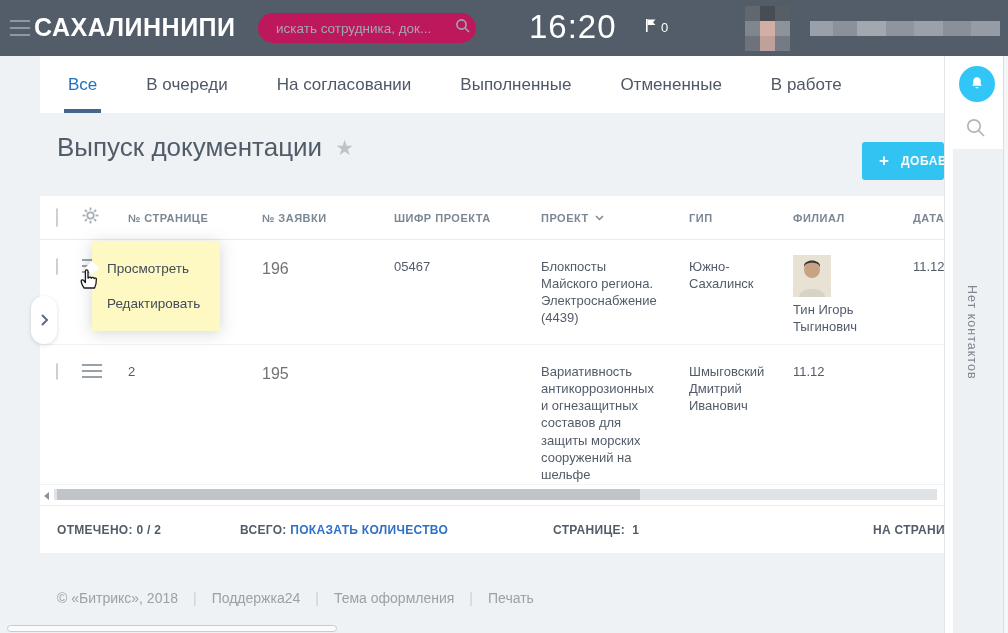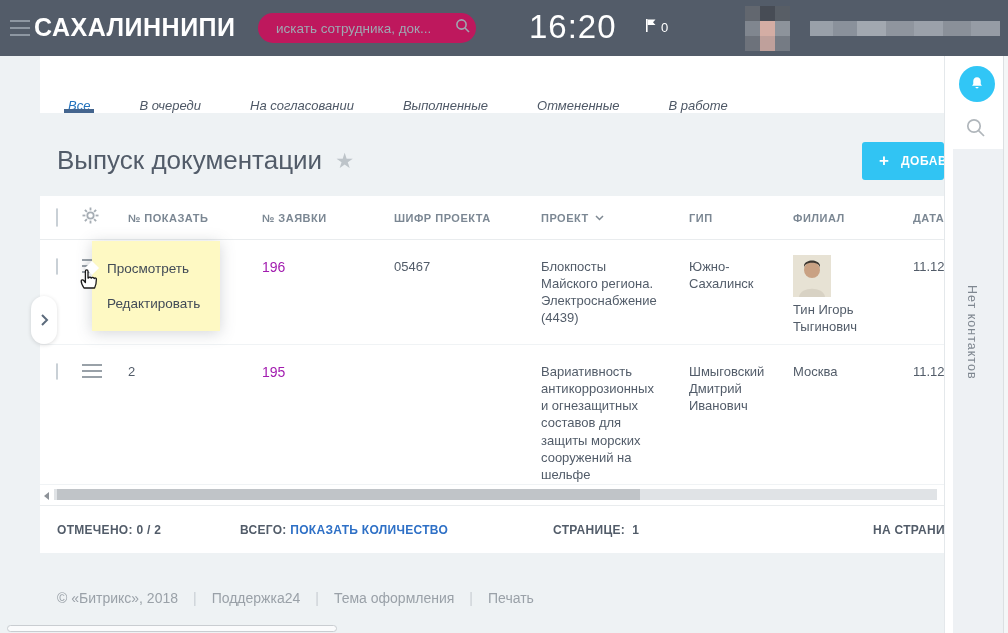--- a/index.html
+++ b/index.html
@@ -16,46 +16,46 @@
   .search-pill input::placeholder{color:#9fa8b2;}
   .clock{position:absolute;left:529px;top:8px;font-size:33px;font-weight:300;color:#ffffff;letter-spacing:1px;}
   .flagbox{position:absolute;left:646px;top:19px;display:flex;align-items:center;gap:5px;color:#ffffff;font-size:13px;}
   .avatar-blur{position:absolute;left:745px;top:6px;width:45px;height:45px;display:grid;grid-template-columns:repeat(3,1fr);grid-template-rows:repeat(3,1fr);}
   .avatar-blur i{display:block;}
   .name-blur{position:absolute;left:810px;top:21px;width:190px;height:15px;
     background:linear-gradient(90deg,#99a0a9 0 12%,#8a919b 12% 25%,#a2a8b0 25% 40%,#8f959e 40% 55%,#9ba1aa 55% 70%,#8a9099 70% 85%,#969ca5 85% 100%);}
 
   
   .tabsbar{position:absolute;left:40px;top:56px;width:904px;height:57px;background:#ffffff;display:flex;align-items:stretch;padding-left:28px;gap:49px;}
-  .tab{position:relative;display:flex;align-items:flex-end;font-size:13px;color:#4e5866;font-style:italic;}
+  .tab{position:relative;display:flex;align-items:center;font-size:17px;color:#4e5866;}
   .tab .tab-underline{display:none;}
   .tab.active{color:#2272bd;}
   .tab.active .tab-underline{display:block;position:absolute;left:-4px;right:-4px;bottom:0;height:4px;background:#44658e;}
 
   
-  .title-row{position:absolute;left:57px;top:145px;display:flex;align-items:center;gap:13px;}
+  .title-row{position:absolute;left:57px;top:132px;display:flex;align-items:center;gap:13px;}
   .page-title{font-size:26px;color:#525c69;}
   .fav-star{font-size:21px;color:#bdc4c9;line-height:1;}
   .add-btn{position:absolute;left:862px;top:142px;width:82px;height:38px;background:#31c4f3;border-radius:3px;overflow:hidden;display:flex;align-items:center;padding-left:17px;white-space:nowrap;}
   .add-btn .plus{color:#ffffff;font-size:17px;font-weight:700;margin-right:12px;}
   .add-btn .lbl{color:#ffffff;font-size:12px;font-weight:700;letter-spacing:.6px;}
 
   
   .grid-panel{position:absolute;left:40px;top:196px;width:904px;height:357px;background:#ffffff;overflow:hidden;}
   .grid-row{display:grid;grid-template-columns:26px 46px 134px 132px 147px 148px 104px 120px 100px;padding-left:16px;width:975px;}
   .ghead{height:44px;align-items:center;border-bottom:1px solid #e9ecee;}
   .ghead .hlabel{font-size:11px;font-weight:700;color:#7b8793;letter-spacing:.5px;}
   .col-project-h{display:flex;align-items:center;gap:6px;}
   .checkbox{width:15px;height:15px;border:1px solid #c9d0d6;border-radius:2px;background:#fff;}
   .data-row{position:relative;border-bottom:1px solid #f0f3f5;}
   .row1{height:105px;}
   .row2{height:140px;}
   .cell{padding-top:18px;font-size:13px;color:#525c69;line-height:1.32;}
   .cell.txt{padding-right:26px;}
-  .rlink{font-size:14px;color:#a21caf;text-decoration:none;}
+  .rlink{font-size:16px;color:#737373;text-decoration:none;}
   .hamb{width:20px;height:14px;margin-top:19px;display:flex;flex-direction:column;justify-content:space-between;}
   .hamb i{display:block;height:2px;background:#99a1a8;}
   .gip-avatar{width:38px;height:42px;margin-bottom:4px;overflow:hidden;background:#e9e4d8;}
 
   
   .gscroll{position:relative;height:20px;}
   .gscroll .track{position:absolute;left:14px;right:7px;top:4px;height:11px;background:#e0e3e6;}
   .gscroll .thumb{position:absolute;left:17px;top:4px;width:583px;height:11px;background:#c0c4c8;}
   .gscroll .larr{position:absolute;left:4px;top:7px;width:0;height:0;border-top:4px solid transparent;border-bottom:4px solid transparent;border-right:5px solid #8d9298;}
 
@@ -179,21 +179,21 @@
               <line x1="8.5" y1="13.6" x2="8.5" y2="16.5"></line>
               <line x1="0.5" y1="8.5" x2="3.4" y2="8.5"></line>
               <line x1="13.6" y1="8.5" x2="16.5" y2="8.5"></line>
               <line x1="2.9" y1="2.9" x2="4.9" y2="4.9"></line>
               <line x1="12.1" y1="12.1" x2="14.1" y2="14.1"></line>
               <line x1="2.9" y1="14.1" x2="4.9" y2="12.1"></line>
               <line x1="12.1" y1="4.9" x2="14.1" y2="2.9"></line>
             </g>
           </svg>
       </div>
-      <div class="hlabel">№ ПОКАЗАТЬ</div>
+      <div class="hlabel">№ СТРАНИЦЕ</div>
       <div class="hlabel">№ ЗАЯВКИ</div>
       <div class="hlabel">ШИФР ПРОЕКТА</div>
       <div class="hlabel col-project-h">
         <span>ПРОЕКТ</span>
         <svg width="9" height="6" viewBox="0 0 9 6">
             <polyline points="1,1 4.5,4.5 8,1" fill="none" stroke="#7e8892" stroke-width="1.5"></polyline>
           </svg>
       </div>
       <div class="hlabel">ГИП</div>
       <div class="hlabel">ФИЛИАЛ</div>
@@ -235,21 +235,20 @@
             <i></i>
             <i></i>
             <i></i>
           </div>
         </div>
       <div class="cell">2</div>
       <div class="cell"><a class="rlink">195</a></div>
       <div class="cell"></div>
       <div class="cell txt">Вариативность антикоррозионных и огнезащитных составов для защиты морских сооружений на шельфе</div>
       <div class="cell txt">Шмыговский Дмитрий Иванович</div>
-      <div class="cell txt">Москва</div>
       <div class="cell">11.12</div>
     </div>
 
     <div class="gscroll">
       <span class="larr"></span>
       <div class="track"></div>
       <div class="thumb"></div>
     </div>
 
     <div class="gfoot">

